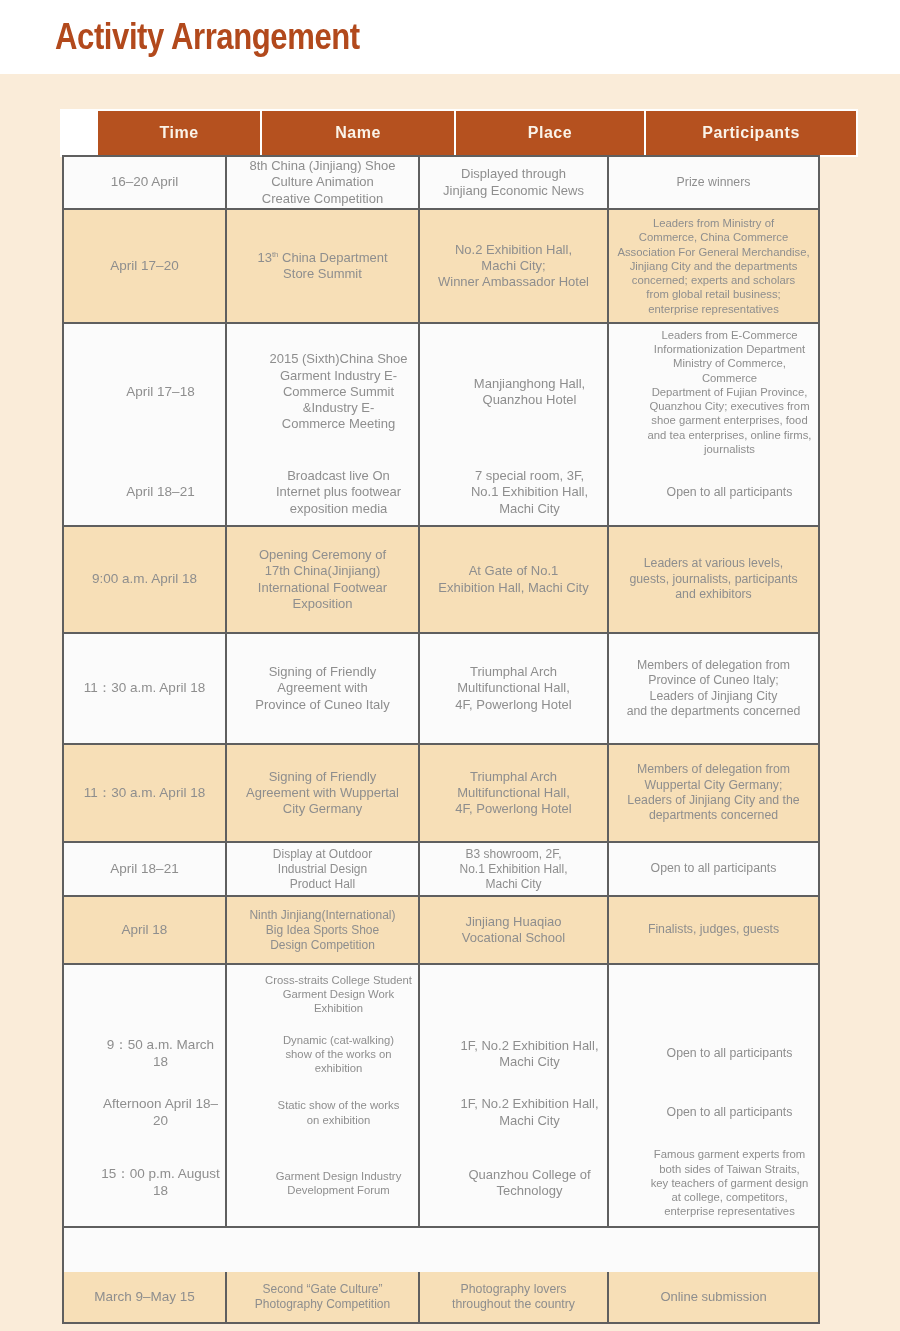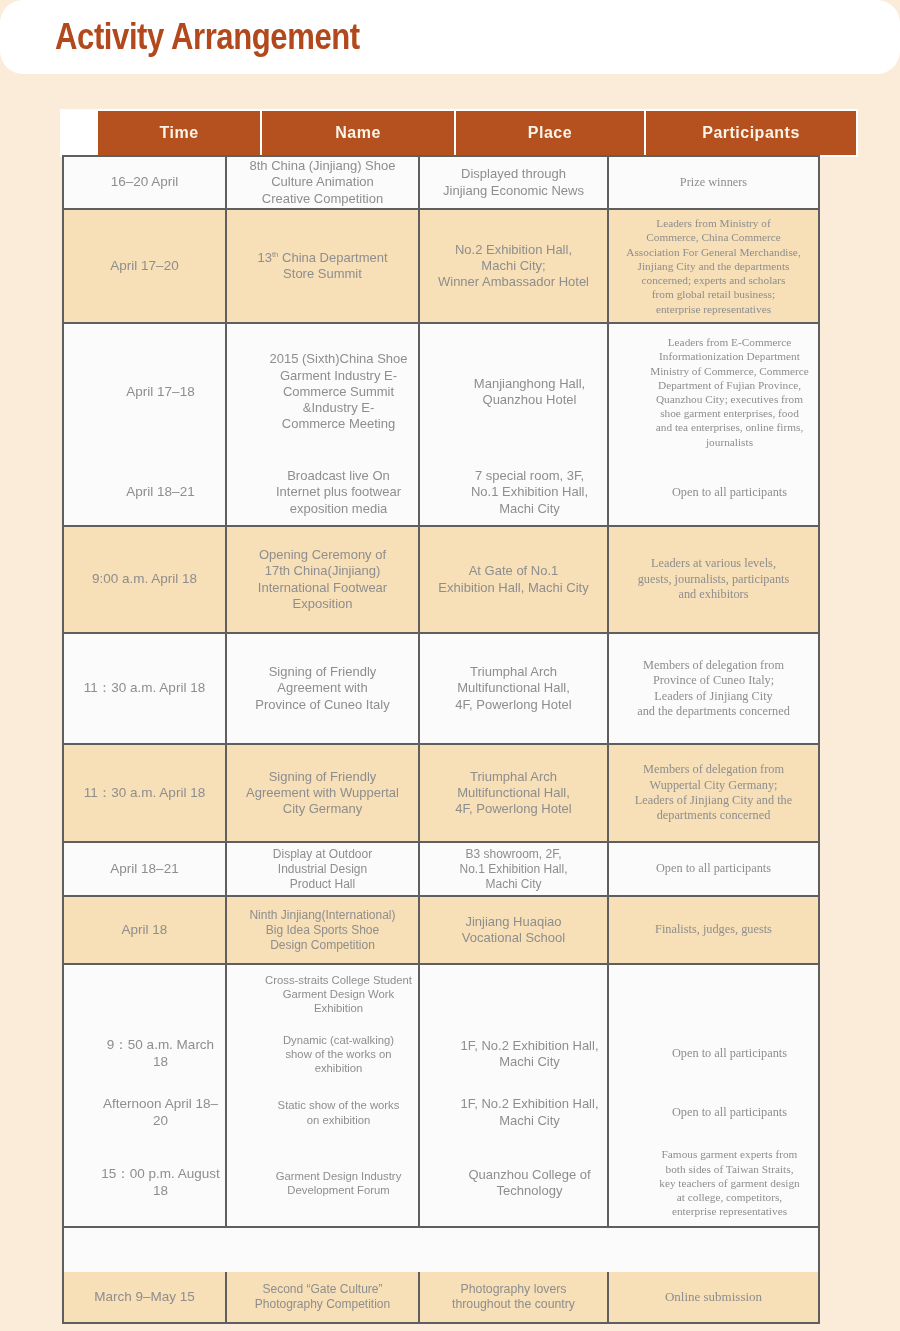--- a/index.html
+++ b/index.html
@@ -1,21 +1,21 @@
 <!DOCTYPE html>
 <html><head>
 <meta charset="utf-8">
 <style>
   html,body{margin:0;padding:0;}
   body{
     width:900px;height:1331px;position:relative;overflow:hidden;
     background:#faecd9;
     font-family:"Liberation Sans","DejaVu Sans",sans-serif;
   }
-  .top-band{position:absolute;top:0;left:0;width:900px;height:74px;background:#ffffff;border-radius:23px;}
+  .top-band{position:absolute;top:0;left:0;width:900px;height:74px;background:#ffffff;}
   .page-title{
     position:absolute;left:55px;top:16px;
     font-size:37px;font-weight:bold;color:#b2491c;
     letter-spacing:-0.5px;
     transform:scaleX(0.84);transform-origin:left center;
     white-space:nowrap;
   }
   
   .hdr{
     position:absolute;left:62px;top:111px;width:758px;height:44px;
@@ -40,21 +40,21 @@
     border-bottom:2px solid #5f5f5f;box-sizing:border-box;
   }
   .section:last-child{border-bottom:none;margin-top:44px;}
   .tone-w{background:#fbfbfb;}
   .tone-p{background:#f7dfb7;}
   .cell{
     border-right:2px solid #5f5f5f;box-sizing:border-box;
     display:flex;align-items:center;justify-content:center;
     overflow:hidden;
   }
-  .cell:last-child{border-right:none;font-family:Liberation Serif, serif;}
+  .cell:last-child{border-right:none;}
   .cell.col{flex-direction:column;justify-content:space-between;padding-left:32px;}
   .sub{display:flex;align-items:center;justify-content:center;width:100%;box-sizing:border-box;}
   .txt{
     white-space:pre-line;text-align:center;color:#8e8e8e;
     font-size:13px;line-height:1.25;padding:1px 3px;
   }
   .c-time .txt{font-size:13.5px;}
   .txt.sm{font-size:12px;}
   .txt.xs{font-size:11.3px;line-height:1.26;}
   .c-part .txt{font-size:12.3px;}

